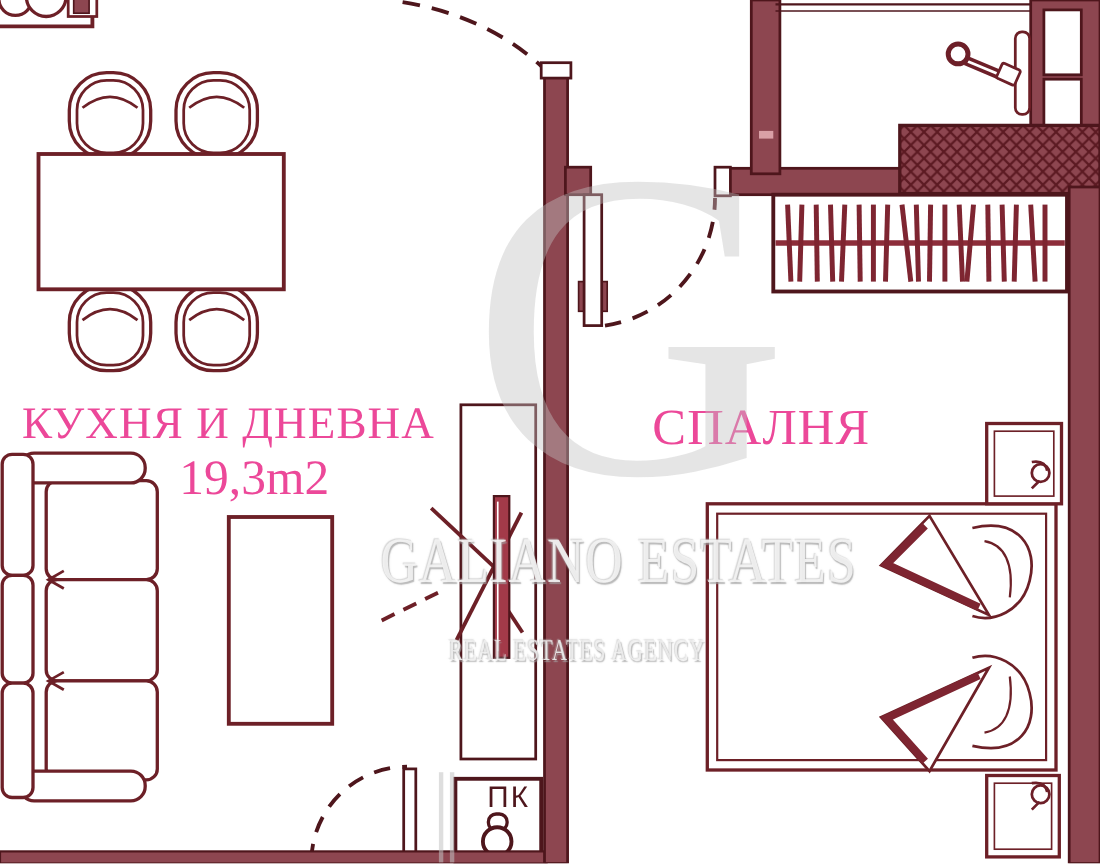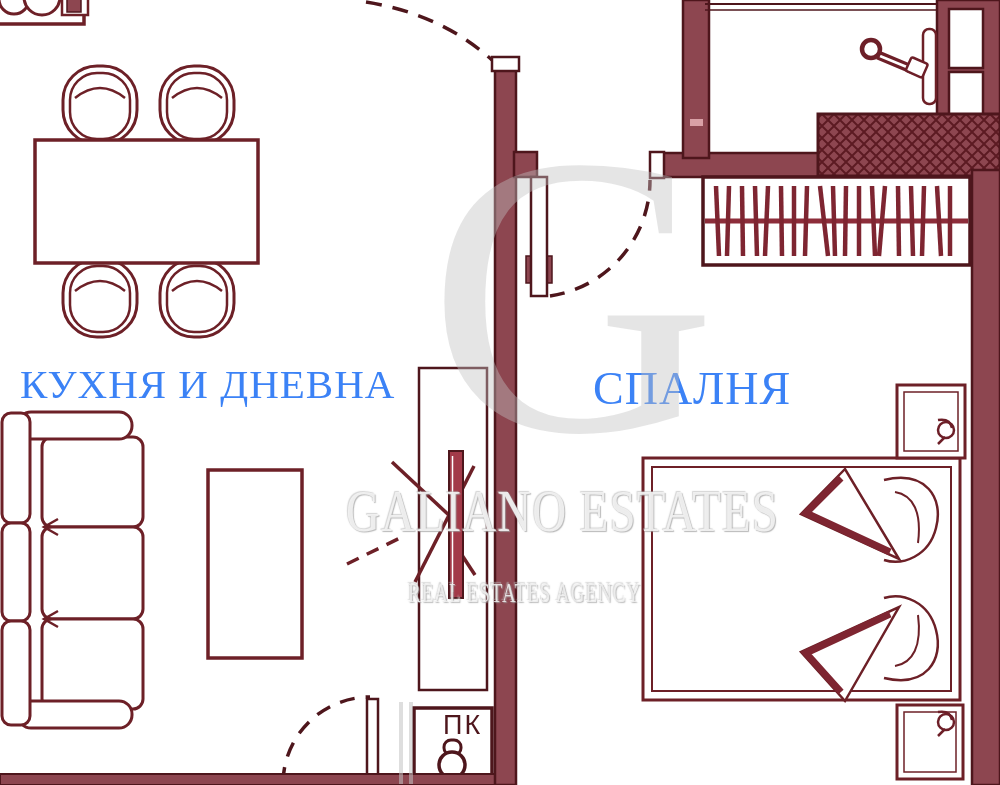--- a/index.html
+++ b/index.html
@@ -1,19 +1,19 @@
 <!DOCTYPE html>
 <html><head>
 <meta charset="utf-8">
 <style>
   html,body{margin:0;padding:0;background:#fff;}
   #stage{position:relative;width:1000px;height:785px;background:#ffffff;overflow:hidden;
          font-family:"Liberation Serif",serif;}
   #plan{position:absolute;left:0;top:0;}
-  .label{position:absolute;color:#3b82f6;white-space:nowrap;line-height:1;}
+  .label{position:absolute;color:#ec4899;white-space:nowrap;line-height:1;}
   .room-name{font-size:41px;letter-spacing:1px;}
   .room-area{font-size:45px;}
   .pk{font-family:"Liberation Sans",sans-serif;font-size:27px;font-weight:500;
       color:#4e161c;letter-spacing:2px;text-align:center;}
   
   .wm{position:absolute;pointer-events:none;}
   .wm-g{left:428px;top:96px;font-size:400px;line-height:1;
         color:rgba(193,193,193,0.42);font-family:"Liberation Serif",serif;}
   .wm-1{left:346px;top:477px;font-size:47px;letter-spacing:1px;
         transform:scaleY(1.25);transform-origin:top left;
@@ -193,20 +193,21 @@
     </g>
   </g>
 
   <g fill="rgba(195,195,195,0.55)">
     <rect x="399" y="702" width="4" height="82"></rect>
     <rect x="409" y="702" width="4" height="82"></rect>
   </g>
 </svg>
 
 <div class="label room-name" style="left:20px;top:364px;">КУХНЯ И ДНЕВНА</div>
+<div class="label room-area" style="left:163px;top:412px;">19,3m2</div>
 
 <div class="label room-name" style="left:593px;top:366px;font-size:46px;">СПАЛНЯ</div>
 
 <div class="label pk" style="left:443px;top:712px;">ПК</div>
 
 <div class="wm wm-g">G</div>
 <div class="wm wm-1">GALIANO ESTATES</div>
 <div class="wm wm-2">REAL ESTATES AGENCY</div>
 
 </div>

